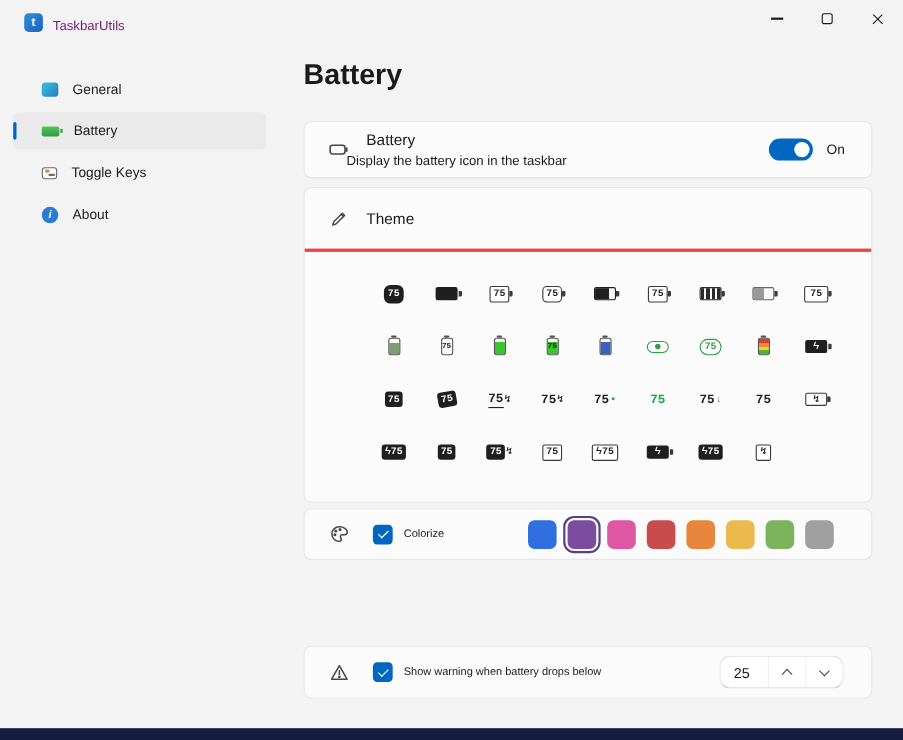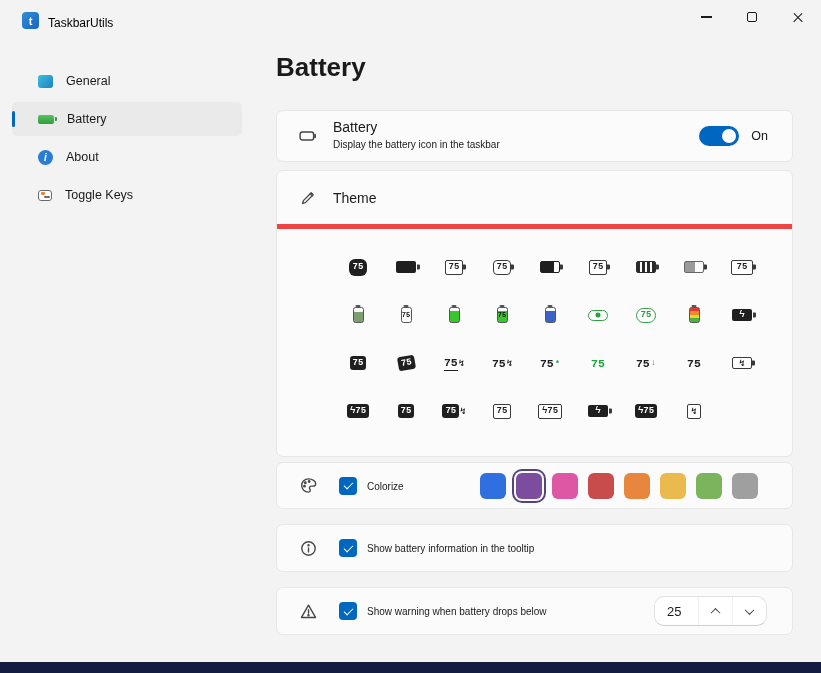--- a/index.html
+++ b/index.html
@@ -14,21 +14,21 @@
   :root { --accent:#0067c0; }
 
   
   .titlebar { position:absolute; top:0; left:0; right:0; height:40px; }
   .app-icon {
     position:absolute; left:22px; top:12px; width:17px; height:17px;
     background:linear-gradient(135deg,#2f8fd6,#1b63c2); border-radius:4px;
     color:#fff; font-size:11px; font-weight:bold; display:flex; align-items:center; justify-content:center;
   }
   .app-icon::before { content:"t"; }
-  .app-title { position:absolute; left:48px; top:16px; font-size:12px; color:#000000;text-align:center; }
+  .app-title { position:absolute; left:48px; top:16px; font-size:12px; color:#701a75;text-align:center; }
   .win-controls { position:absolute; right:0; top:0; display:flex; }
   .win-btn { width:46px; height:34px; display:flex; align-items:center; justify-content:center; cursor:pointer; }
   .glyph-min { width:11px; height:1.5px; background:#1a1a1a; }
   .glyph-max { width:10px; height:10px; border:1.2px solid #1a1a1a; border-radius:2px; }
   .glyph-close { position:relative; width:12px; height:12px; }
   .glyph-close::before,.glyph-close::after {
     content:""; position:absolute; left:0; top:5.5px; width:12px; height:1.4px; background:#1a1a1a;
   }
   .glyph-close::before { transform:rotate(45deg); }
   .glyph-close::after { transform:rotate(-45deg); }
@@ -76,33 +76,33 @@
 
   .card {
     position:absolute; left:0; width:517px;
     background:#fbfbfb; border:1px solid #e7e7e7; border-radius:7px;
   }
   .card-icon { position:absolute; left:22px; top:50%; transform:translateY(-50%); width:18px; height:18px; display:flex; align-items:center; justify-content:center; }
 
   
   .card-battery { top:110px; height:52px; }
   .card-battery .t1 { position:absolute; left:56px; top:8px; font-size:14px; }
-  .card-battery .t2 { position:absolute; left:56px; top:28px; font-size:10px; }
+  .card-battery .t2 { position:absolute; left:38px; top:28px; font-size:12px; }
   .row-right { position:absolute; right:24px; top:50%; transform:translateY(-50%); display:flex; align-items:center; gap:12px; }
   .toggle {
     position:relative; width:40px; height:20px; border-radius:10px; background:var(--accent); cursor:pointer;
   }
   .toggle::after {
     content:""; position:absolute; right:3px; top:3px; width:14px; height:14px; border-radius:50%; background:#fff;
   }
   .toggle-label { font-size:12.5px; }
 
   
   .card-theme { top:170px; height:287px; }
-  .theme-header { position:relative; height:58px; border-bottom:5px solid #ef4444;text-decoration:underline; }
+  .theme-header { position:relative; height:58px; border-bottom:3px solid #ef4444;text-decoration:underline; }
   .theme-title { position:absolute; left:56px; top:50%; transform:translateY(-50%); font-size:14px; }
   .theme-grid {
     margin-left:57px; padding-top:14px;
     display:grid; grid-template-columns:repeat(9,48px); grid-auto-rows:48px;
     justify-items:center; align-items:center;
   }
   .tg-cell { width:48px; height:48px; display:flex; align-items:center; justify-content:center; cursor:pointer; border-radius:4px;font-family:Liberation Mono, monospace; }
 
   .bdg { position:relative; display:inline-flex; align-items:center; justify-content:center; font-weight:700; font-size:9px; line-height:1; }
   .bdg.dark { background:#1f1f1f; color:#fff; padding:3px 4px; border-radius:3px; }
@@ -208,27 +208,27 @@
     <span class="ico-general"></span>
     <span class="side-label">General</span>
   </div>
   <div class="side-item selected">
     <span class="side-accent"></span>
     <span class="ico-battery-side"></span>
     <span class="side-label">Battery</span>
   </div>
   <div class="side-item">
 
+    <span class="ico-toggle-keys"></span>
+    <span class="side-label">Toggle Keys</span>
+  </div>
+  <div class="side-item">
+
     <span class="ico-about"></span>
     <span class="side-label">About</span>
-  </div>
-  <div class="side-item">
-
-    <span class="ico-toggle-keys"></span>
-    <span class="side-label">Toggle Keys</span>
   </div>
 </nav>
 
 <main class="main">
   <h1 class="page-title">Battery</h1>
 
   <section class="card card-battery">
     <span class="card-icon">
       <svg class="oicon" width="18" height="18" viewBox="0 0 16 16">
         <rect x="1" y="4.5" width="12" height="7" rx="2"></rect>
@@ -385,33 +385,20 @@
         <div class="swatch selected" style="background: rgb(124, 77, 158);"></div>
         <div class="swatch" style="background: rgb(221, 87, 165);"></div>
         <div class="swatch" style="background: rgb(201, 76, 76);"></div>
         <div class="swatch" style="background: rgb(232, 134, 62);"></div>
         <div class="swatch" style="background: rgb(234, 186, 78);"></div>
         <div class="swatch" style="background: rgb(124, 180, 94);"></div>
         <div class="swatch" style="background: rgb(159, 159, 159);"></div>
       </div>
   </section>
 
-  <section class="card card-tooltip">
-    <span class="card-icon">
-      <svg class="oicon" width="17" height="17" viewBox="0 0 16 16">
-        <circle cx="8" cy="8" r="6.3"></circle>
-        <path d="M8 7.4 V11.2"></path>
-        <circle cx="8" cy="4.9" r="0.5" fill="#474747"></circle>
-      </svg>
-    </span>
-    <div class="checkbox">
-        <span class="check-mark"></span>
-      </div>
-    <span class="row-label">Show battery information in the tooltip</span>
-  </section>
 
   <section class="card card-warning">
     <span class="card-icon">
       <svg class="oicon" width="17" height="17" viewBox="0 0 16 16">
         <path d="M8 2 L14.6 13.6 H1.4 Z"></path>
         <path d="M8 6.4 V9.6"></path>
         <circle cx="8" cy="11.6" r="0.5" fill="#474747"></circle>
       </svg>
     </span>
     <div class="checkbox">

